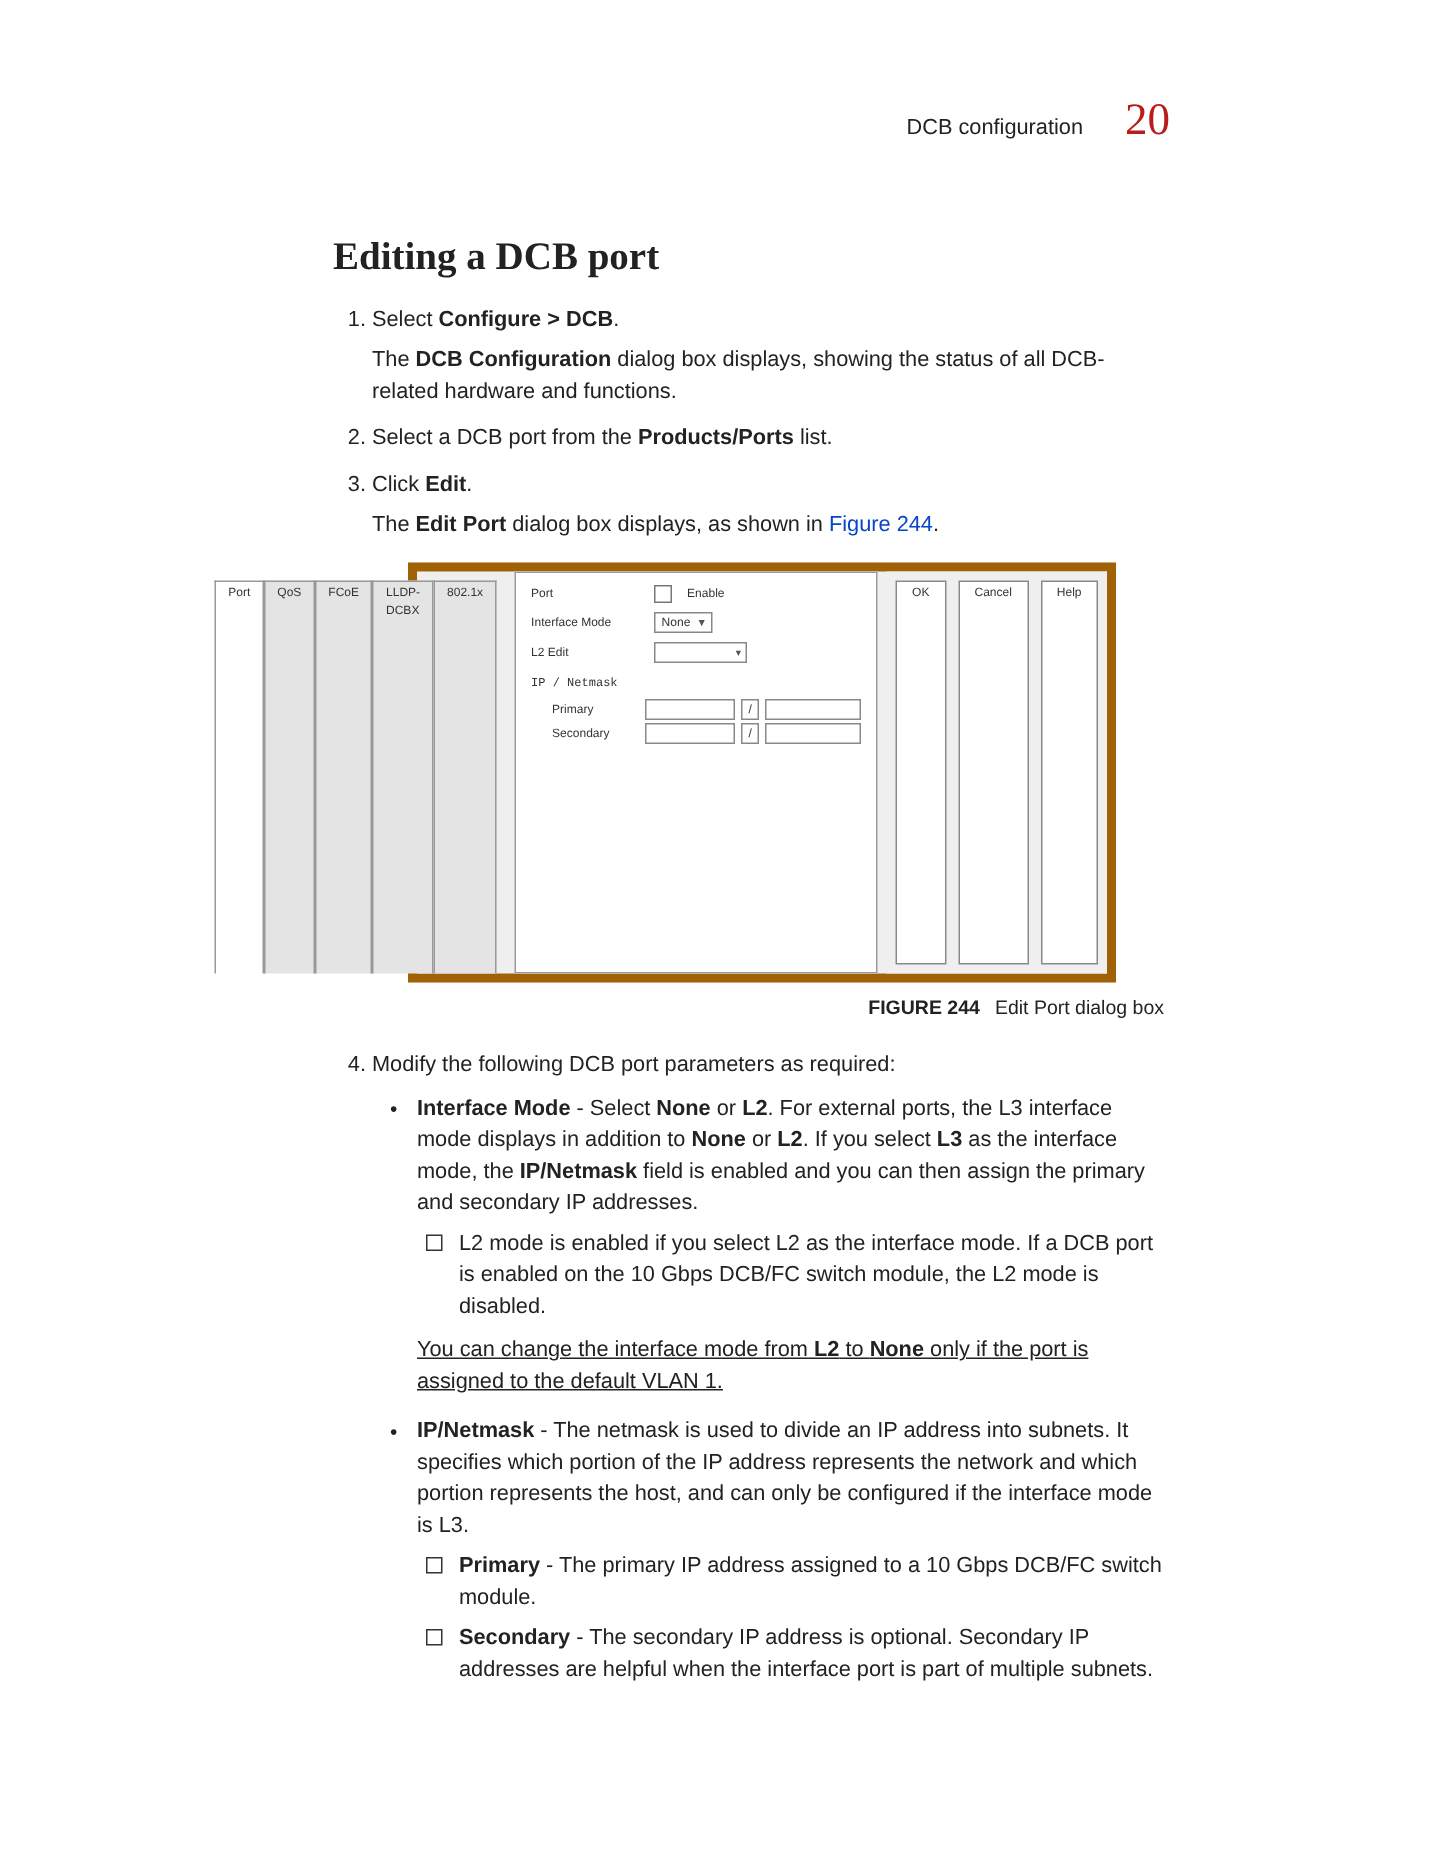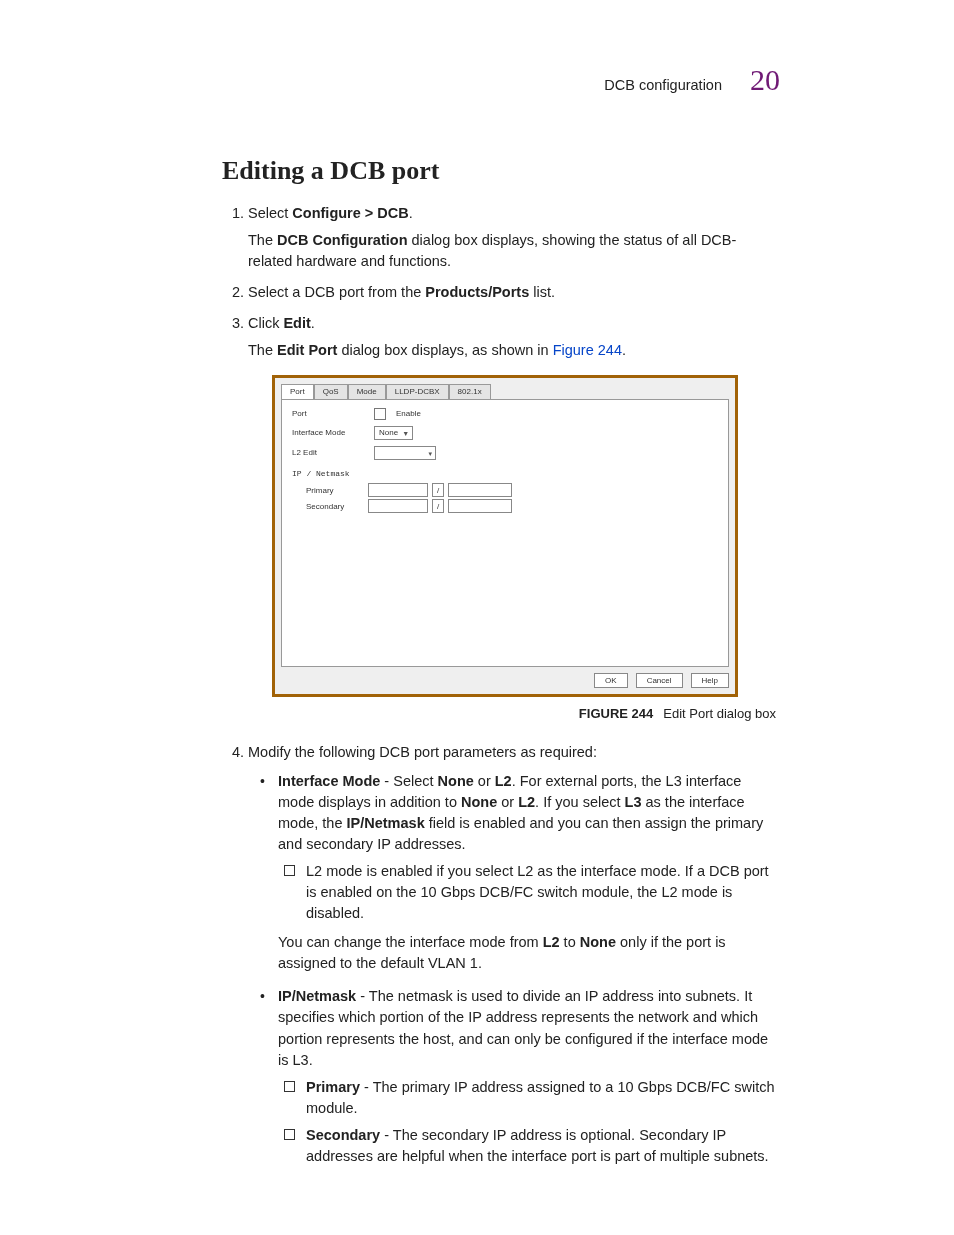--- a/index.html
+++ b/index.html
@@ -19,42 +19,42 @@
     position: relative;
   }
   .runhead {
     display: flex;
     justify-content: flex-end;
     align-items: baseline;
     gap: 28px;
     margin-bottom: 50px;
     margin-right: -4px;
   }
-  .runhead-num { font-family: Georgia, 'Times New Roman', serif; font-size: 30px; color: #701a75; }
+  .runhead-num { font-family: Georgia, 'Times New Roman', serif; font-size: 30px; color: #b91c1c; }
   h1.section {
     font-family: Georgia, 'Times New Roman', serif;
     font-size: 26px;
     font-weight: 600;
     margin: 0 0 14px 108px;
   }
   .body-col { margin-left: 108px; }
   ol.steps { list-style: decimal; padding-left: 26px; margin: 0; }
   ol.steps > li { margin-bottom: 10px; }
   ol.steps > li > p { margin: 6px 0 10px 0; }
   .bold { font-weight: 700; margin-top: 27px; }
   a.ref { color: #0645c8; text-decoration: none; }
 
   
   .shot-wrap { margin: 14px 0 8px 24px; }
   .shot {
     width: 460px;
-    border: 3px solid #a16207;
+    border: 6px solid #a16207;
     background: #efefef;
     font-size: 8px; color: #333;
-    display: flex; flex-direction: column; justify-content: flex-end;
+    display: flex; flex-direction: row; justify-content: flex-end;
   }
   .tabstrip { display: flex; gap: 0; padding: 6px 6px 0 6px; }
   .tab { border: 1px solid #999; background: #e4e4e4; padding: 1px 8px; border-bottom: none; }
   .tab.active { background: #fff; position: relative; z-index: 2; }
   .panel {
     background: #fff; border: 1px solid #999;
     margin: 0 6px; padding: 8px 10px 8px 10px; min-height: 250px;
   }
   .form-row { display: flex; align-items: center; gap: 10px; margin-bottom: 6px; }
   .form-row .lbl { width: 72px; }
@@ -120,21 +120,21 @@
         <p>
           <span>The </span><span class="bold">Edit Port</span><span> dialog box displays, as shown in </span><a href="#" class="ref">Figure 244</a><span>.</span>
         </p>
 
         
         <div class="shot-wrap">
           <div class="shot">
             <div class="tabstrip">
               <span class="tab active">Port</span>
               <span class="tab">QoS</span>
-              <span class="tab">Mode</span>
+              <span class="tab">FCoE</span>
               <span class="tab">LLDP-DCBX</span>
               <span class="tab">802.1x</span>
             </div>
             <div class="panel">
               <div class="form-row">
                 <span class="lbl">Port</span>
                 <span class="chk"></span>
                 <span>Enable</span>
               </div>
               <div class="form-row">
@@ -180,21 +180,21 @@
         <span>Modify the following DCB port parameters as required:</span>
 
         <ul class="bullets">
           <li>
             <span class="bold">Interface Mode</span><span> - Select </span><span class="bold">None</span><span> or </span><span class="bold">L2</span><span>. For external ports, the L3 interface mode displays in addition to </span><span class="bold">None</span><span> or </span><span class="bold">L2</span><span>. If you select </span><span class="bold">L3</span><span> as the interface mode, the </span><span class="bold">IP/Netmask</span><span> field is enabled and you can then assign the primary and secondary IP addresses.</span>
 
             <ul class="boxes">
               <li>L2 mode is enabled if you select L2 as the interface mode. If a DCB port is enabled on the 10 Gbps DCB/FC switch module, the L2 mode is disabled.</li>
             </ul>
 
-            <p style="margin:8px 0 0 0;">
+            <p style="margin:8px 0 0 0;text-decoration:underline;">
               <span>You can change the interface mode from </span><span class="bold">L2</span><span> to </span><span class="bold">None</span><span> only if the port is assigned to the default VLAN 1.</span>
             </p>
           </li>
 
           <li>
             <span class="bold">IP/Netmask</span><span> - The netmask is used to divide an IP address into subnets. It specifies which portion of the IP address represents the network and which portion represents the host, and can only be configured if the interface mode is L3.</span>
 
             <ul class="boxes">
               <li>
                 <span class="bold">Primary</span><span> - The primary IP address assigned to a 10 Gbps DCB/FC switch module.</span>

